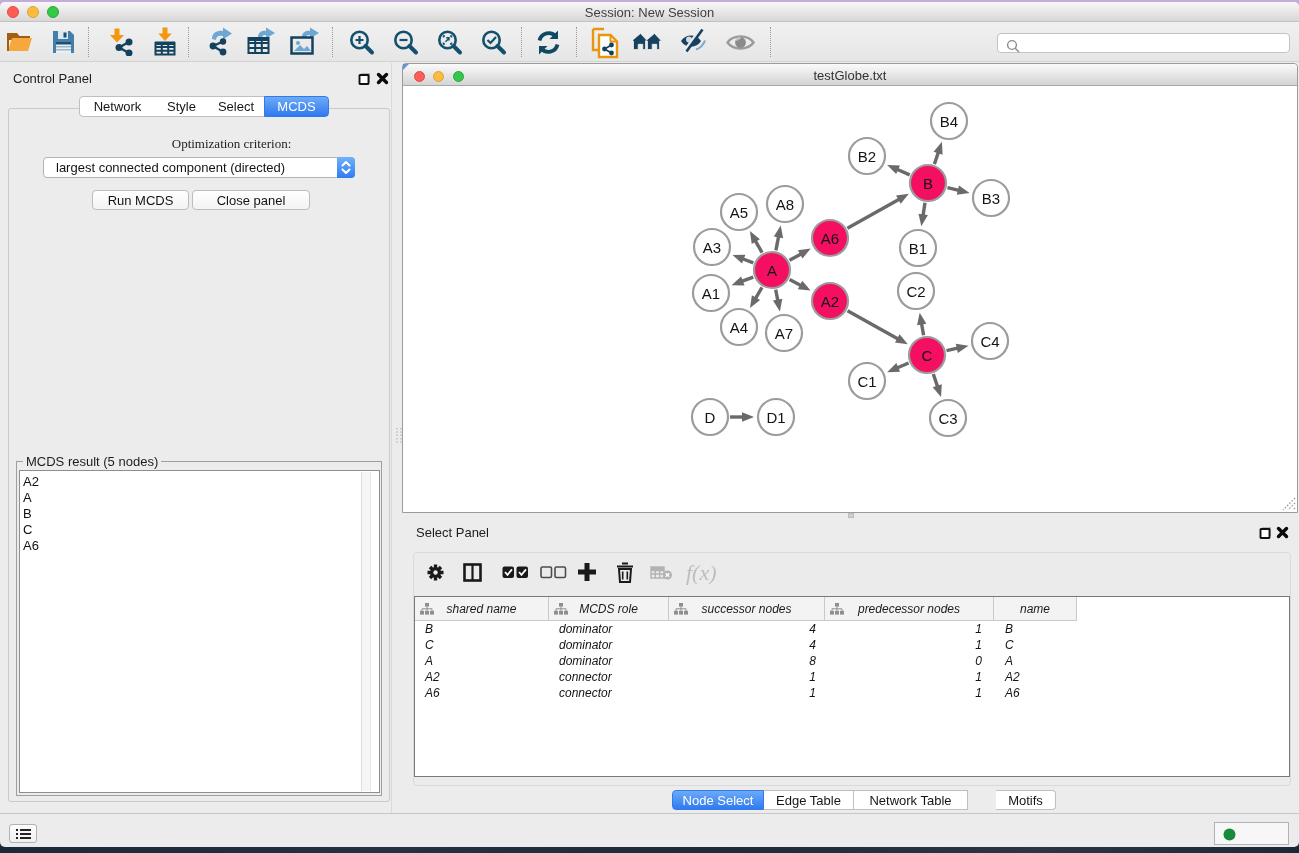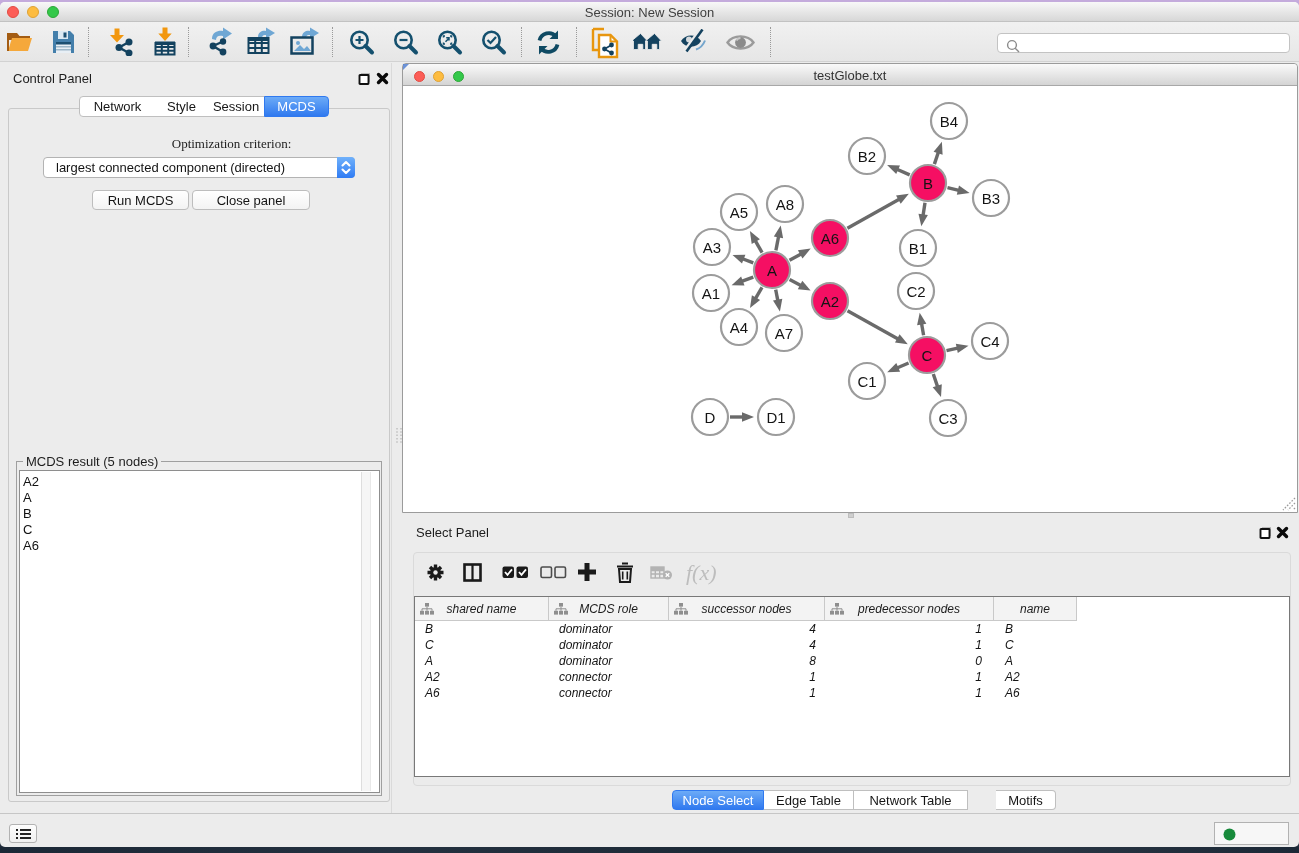--- a/index.html
+++ b/index.html
@@ -228,21 +228,21 @@
 <svg class="paneicon" style="left:358px;top:72px;" width="13" height="13" viewBox="0 0 13 13">
   <rect x="3" y="1" width="9" height="9" fill="#b9b9b9"></rect>
   <rect x="1.5" y="3" width="9" height="9" fill="#fff" stroke="#111" stroke-width="1.9" rx="0.5"></rect>
 </svg>
 <svg class="paneicon" style="left:376px;top:72px;" width="13" height="13" viewBox="0 0 13 13">
   <path d="M2.5 2.5 L10.5 10.5 M10.5 2.5 L2.5 10.5" stroke="#0a0a0a" stroke-width="3.4" stroke-linecap="round"></path>
 </svg>
 <div id="cp-box"></div>
 <div class="tab" style="left:79px;width:77px;border-radius:4px 0 0 4px;">Network</div>
 <div class="tab" style="left:155px;width:54px;border-left:none;">Style</div>
-<div class="tab" style="left:208px;width:57px;border-left:none;">Session</div>
+<div class="tab" style="left:208px;width:57px;border-left:none;">Select</div>
 <div class="tab tabsel" style="left:264px;width:65px;border-radius:0 4px 4px 0;">MCDS</div>
 <div id="optlabel">Optimization criterion:</div>
 <div id="dropdown">largest connected component (directed)
   <div id="dd-step">
     <svg style="position:absolute;left:3px;top:3px;" width="12" height="15" viewBox="0 0 12 15">
       <path d="M2.5 5.5 L6 2 L9.5 5.5" fill="none" stroke="#fff" stroke-width="2.1" stroke-linecap="round" stroke-linejoin="round"></path>
       <path d="M2.5 9.5 L6 13 L9.5 9.5" fill="none" stroke="#fff" stroke-width="2.1" stroke-linecap="round" stroke-linejoin="round"></path>
     </svg>
   </div>
 </div>

